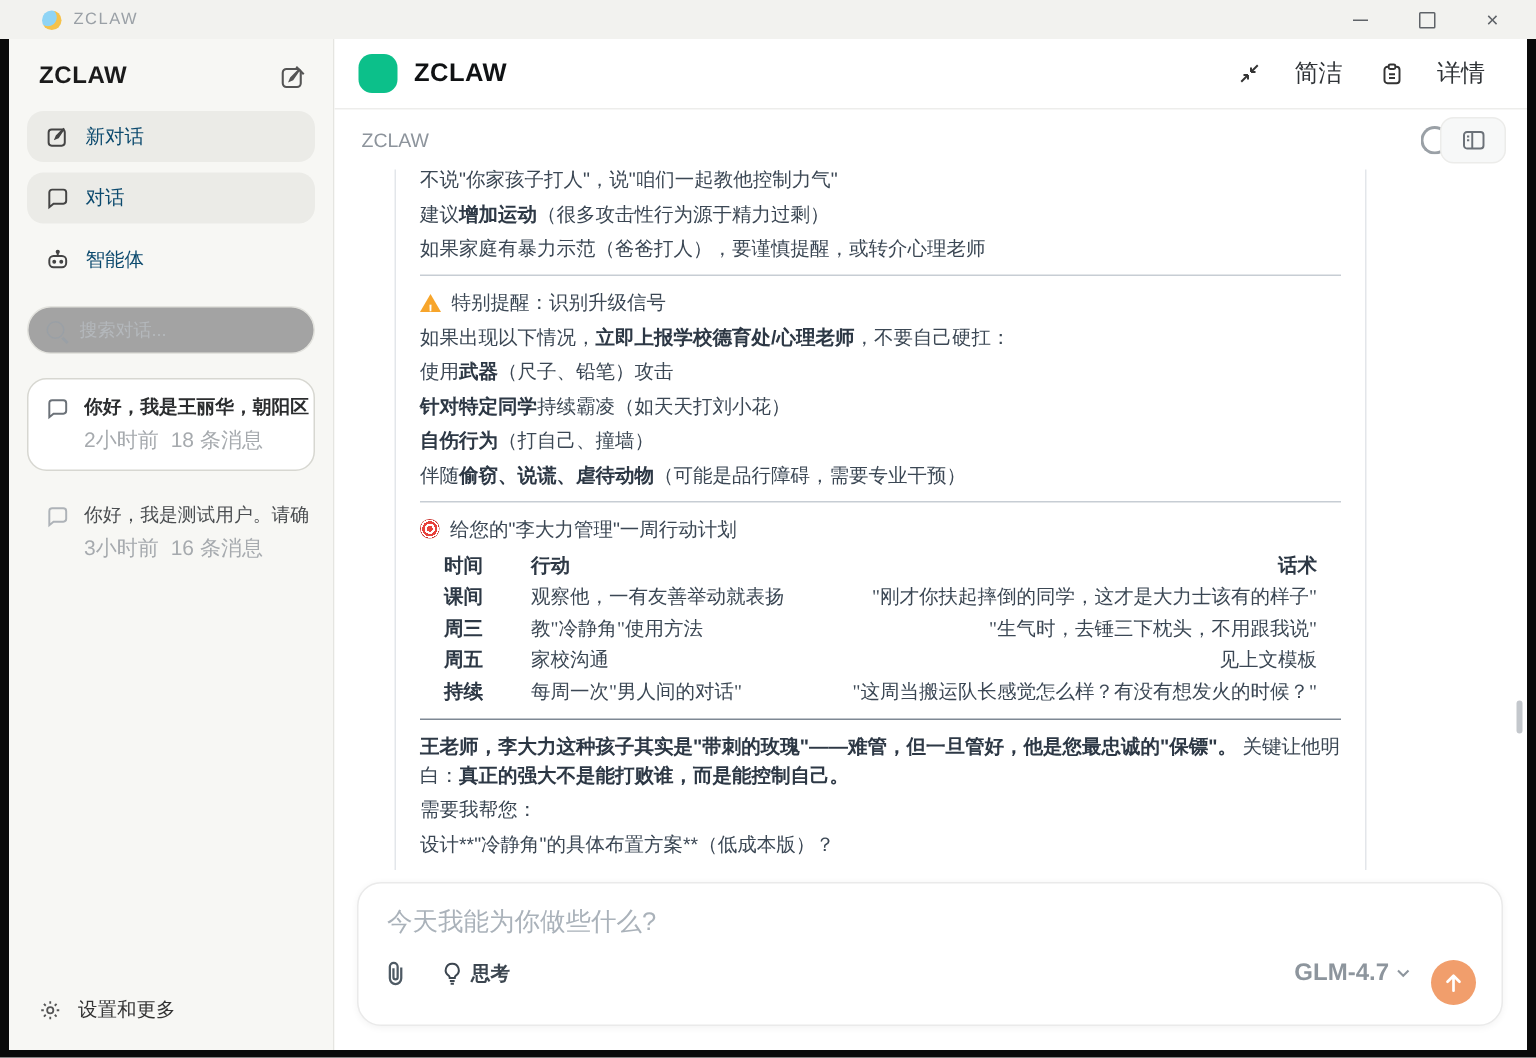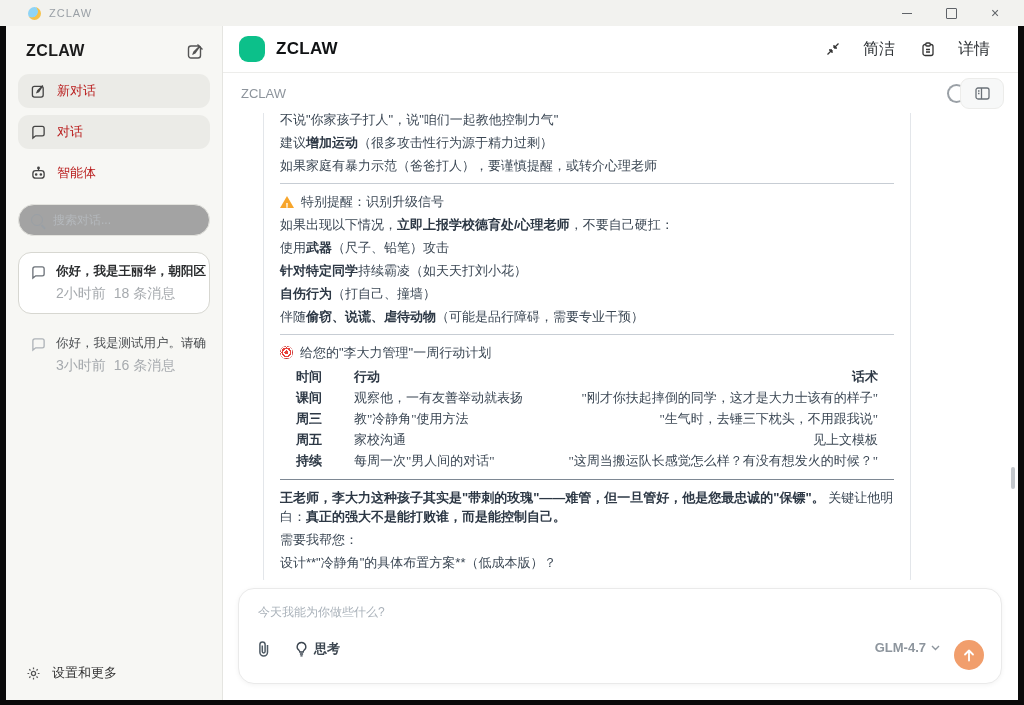--- a/index.html
+++ b/index.html
@@ -28,21 +28,21 @@
     background:#fff;display:flex;overflow:hidden;
   }
   
   .sidebar{width:216px;flex:none;background:#f7f7f4;border-right:1px solid #e5e5e1;
     display:flex;flex-direction:column;}
   .sb-head{display:flex;align-items:center;justify-content:space-between;padding:16px 18px 12px 20px;}
   .sb-title{font-size:16px;font-weight:700;color:#1b1b1b;letter-spacing:.4px;}
   .sb-compose{color:#555;display:flex;}
   .sb-menu{display:flex;flex-direction:column;gap:7px;padding:2px 12px;}
   .menu-item{display:flex;align-items:center;gap:11px;padding:8px 13px;border-radius:11px;
-    font-size:13px;color:#b91c1c;}
+    font-size:13px;color:#0c4a6e;}
   .menu-item.hl{background:#ebebe7;}
   .menu-item .mic{display:flex;color:#444;}
   .sb-search{margin:12px 12px 4px;display:flex;align-items:center;gap:8px;
     border:1px solid #e3e3de;background:#a3a3a3;border-radius:16px;height:30px;padding:0 12px;}
   .sb-search input{border:none;outline:none;background:transparent;font-size:12px;color:#444;width:130px;
     font-family:inherit;}
   .sb-search input::placeholder{color:#b4b8bc;}
   .i-search{width:10px;height:10px;border:1.5px solid #9aa0a6;border-radius:50%;position:relative;flex:none;}
   .i-search::after{content:"";position:absolute;width:5px;height:1.5px;background:#9aa0a6;
     transform:rotate(45deg);right:-4px;bottom:-2px;}
@@ -98,26 +98,26 @@
     clip-path:polygon(50% 0,100% 100%,0 100%);}
   .mi-warning::after{content:"!";position:absolute;left:0;right:0;top:1px;text-align:center;
     font-size:9px;font-weight:700;color:#fff;}
   .mi-target{width:13px;height:13px;border-radius:50%;margin-right:7px;
     background:radial-gradient(circle,#e8413c 0 2px,#fff 2px 3.5px,#e8413c 3.5px 5px,#fff 5px 6px,#c9302c 6px);}
   .scrollbar-thumb{position:absolute;right:3px;top:441px;width:4px;height:22px;background:#c3c7cc;border-radius:2px;}
   
   .composer{flex:none;margin:8px 16px 16px 15px;height:96px;border:1px solid #eaeaea;border-radius:16px;
     background:#fff;box-shadow:0 1px 5px rgba(0,0,0,.05);padding:15px 17px 13px;
     display:flex;flex-direction:column;box-sizing:border-box;}
-  .composer-input{border:none;outline:none;font-size:12px;color:#3b82f6;font-family:inherit;width:100%;background:transparent;}
+  .composer-input{border:none;outline:none;font-size:17px;color:#3b82f6;font-family:inherit;width:100%;background:transparent;}
   .composer-input::placeholder{color:#aab2ba;}
   .composer-row{margin-top:auto;display:flex;align-items:flex-start;font-weight:bold;}
   .comp-icon{display:flex;color:#4e5a64;}
   .think{display:flex;align-items:center;gap:6px;margin-left:22px;font-size:13px;color:#3c4650;}
-  .model-select{margin-left:auto;display:flex;align-items:center;gap:5px;font-size:13px;color:#8d959d;}
+  .model-select{margin-left:auto;display:flex;align-items:center;gap:5px;font-size:16px;color:#8d959d;}
   .send-btn{width:30px;height:30px;border-radius:50%;background:#f19e6c;margin-left:14px;
     display:flex;align-items:center;justify-content:center;}
 </style>
 </head>
 <body>
 
 <div class="titlebar">
   <span class="tb-icon"></span>
   <span class="tb-title">ZCLAW</span>
   <div class="tb-controls">

